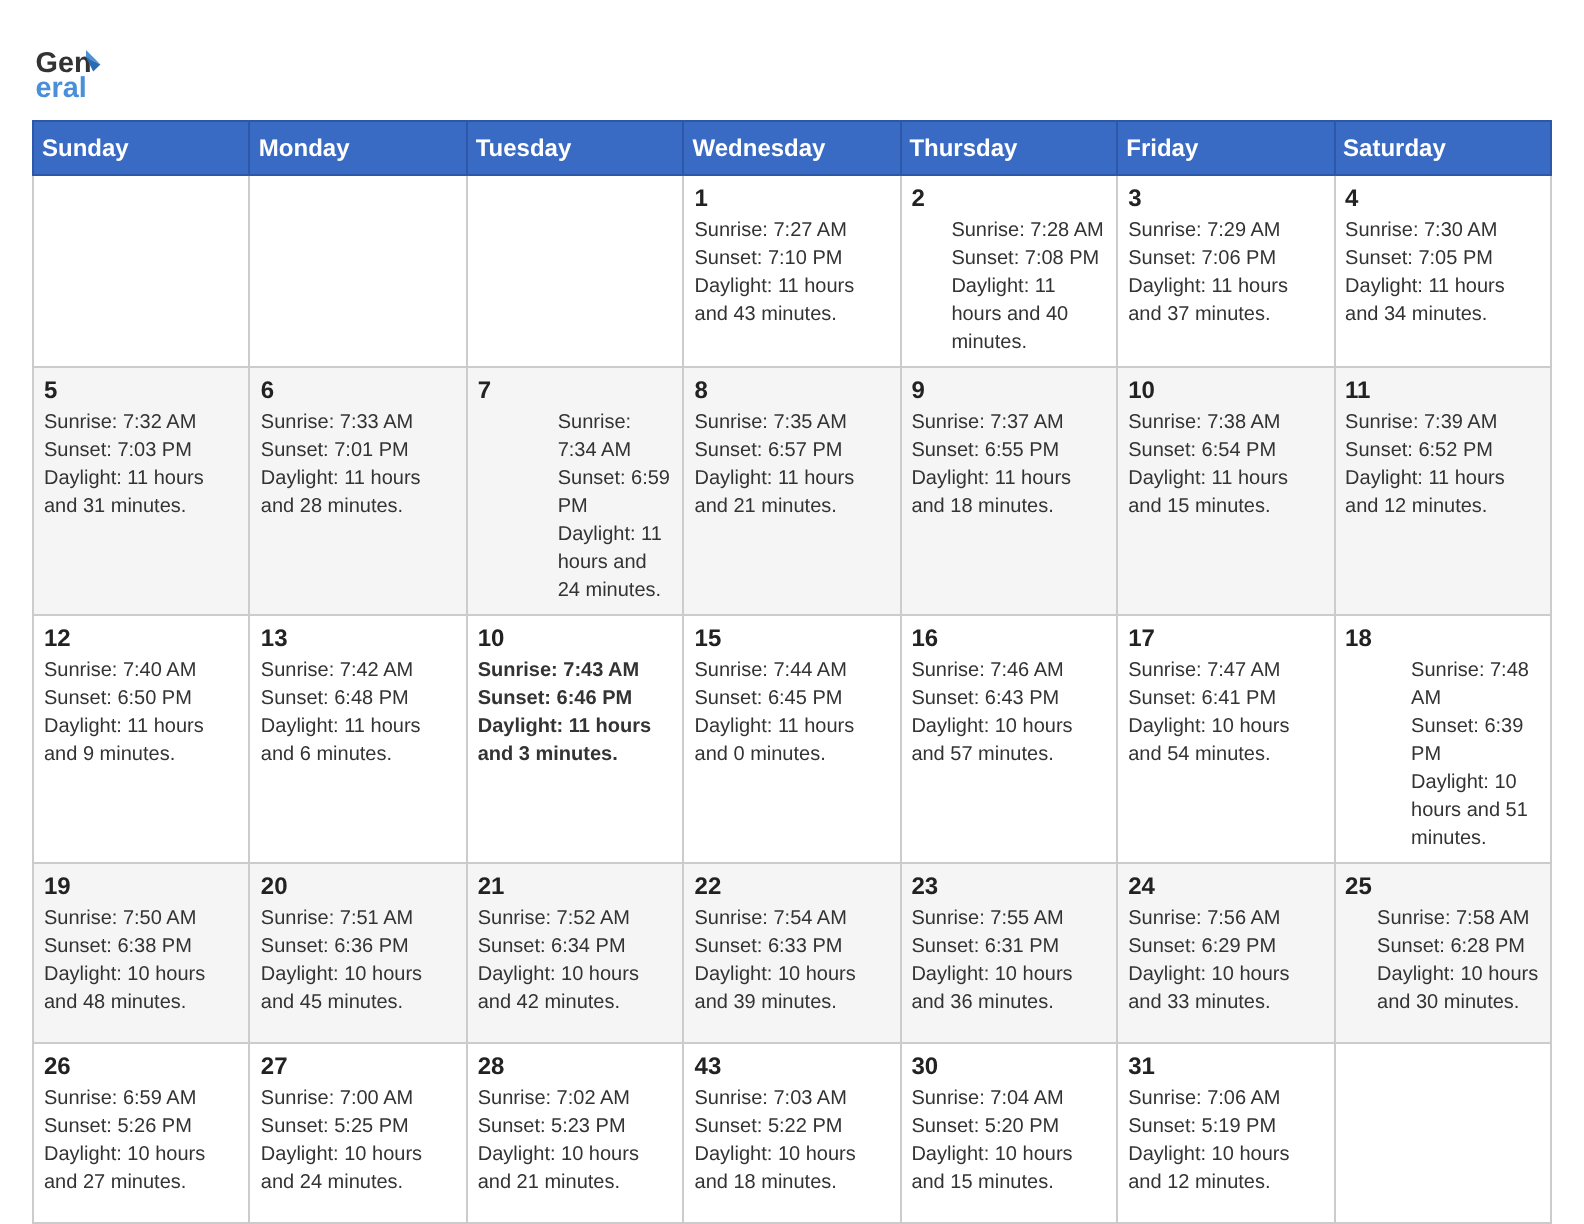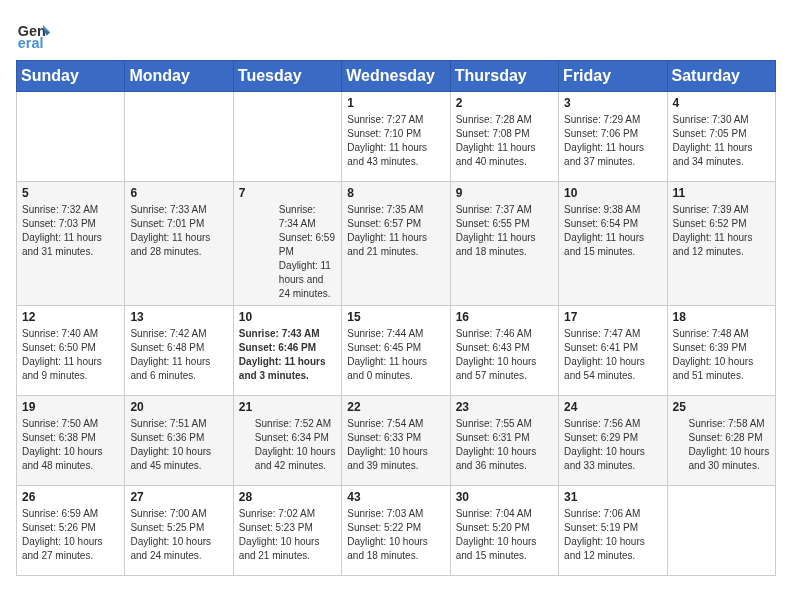--- a/index.html
+++ b/index.html
@@ -44,21 +44,21 @@
       color: #555;
     }
     .calendar {
       width: 100%;
       border-collapse: collapse;
       border: 1px solid #ccc;
     }
     .calendar th {
       background: #3a6bc4;
       color: #fff;
-      font-size: 16px;
+      font-size: 12px;
       font-weight: bold;
       padding: 6px 4px;
       text-align: left;
       border: 1px solid #2d57a8;
     }
     .calendar td {
       vertical-align: top;
       border: 1px solid #ccc;
       padding: 4px 5px;
       width: 108px;
@@ -125,21 +125,21 @@
         <td class="empty"></td>
         <td class="empty"></td>
         <td>
           <div class="day-num">1</div>
           <div class="day-info" style="white-space: pre-line;">Sunrise: 7:27 AM
 Sunset: 7:10 PM
 Daylight: 11 hours and 43 minutes.</div>
         </td>
         <td>
           <div class="day-num">2</div>
-          <div class="day-info" style="white-space: pre-line;">Sunrise: 7:28 AM
+          <div class="day-info" style="white-space: pre-line; margin-left: 20px;">Sunrise: 7:28 AM
 Sunset: 7:08 PM
 Daylight: 11 hours and 40 minutes.</div>
         </td>
         <td>
           <div class="day-num">3</div>
           <div class="day-info" style="white-space: pre-line;">Sunrise: 7:29 AM
 Sunset: 7:06 PM
 Daylight: 11 hours and 37 minutes.</div>
         </td>
         <td>
@@ -175,21 +175,21 @@
 Daylight: 11 hours and 21 minutes.</div>
         </td>
         <td>
           <div class="day-num">9</div>
           <div class="day-info" style="white-space: pre-line;">Sunrise: 7:37 AM
 Sunset: 6:55 PM
 Daylight: 11 hours and 18 minutes.</div>
         </td>
         <td>
           <div class="day-num">10</div>
-          <div class="day-info" style="white-space: pre-line;">Sunrise: 9:38 AM
+          <div class="day-info" style="white-space: pre-line;">Sunrise: 7:38 AM
 Sunset: 6:54 PM
 Daylight: 11 hours and 15 minutes.</div>
         </td>
         <td>
           <div class="day-num">11</div>
           <div class="day-info" style="white-space: pre-line;">Sunrise: 7:39 AM
 Sunset: 6:52 PM
 Daylight: 11 hours and 12 minutes.</div>
         </td>
       </tr>
@@ -225,41 +225,41 @@
 Daylight: 10 hours and 57 minutes.</div>
         </td>
         <td>
           <div class="day-num">17</div>
           <div class="day-info" style="white-space: pre-line;">Sunrise: 7:47 AM
 Sunset: 6:41 PM
 Daylight: 10 hours and 54 minutes.</div>
         </td>
         <td>
           <div class="day-num">18</div>
-          <div class="day-info" style="white-space: pre-line;">Sunrise: 7:48 AM
+          <div class="day-info" style="white-space: pre-line; margin-left: 33px;">Sunrise: 7:48 AM
 Sunset: 6:39 PM
 Daylight: 10 hours and 51 minutes.</div>
         </td>
       </tr>
       <tr>
         <td>
           <div class="day-num">19</div>
           <div class="day-info" style="white-space: pre-line;">Sunrise: 7:50 AM
 Sunset: 6:38 PM
 Daylight: 10 hours and 48 minutes.</div>
         </td>
         <td>
           <div class="day-num">20</div>
           <div class="day-info" style="white-space: pre-line;">Sunrise: 7:51 AM
 Sunset: 6:36 PM
 Daylight: 10 hours and 45 minutes.</div>
         </td>
         <td>
           <div class="day-num">21</div>
-          <div class="day-info" style="white-space: pre-line; margin-left: 16px;">Sunrise: 7:52 AM
+          <div class="day-info" style="white-space: pre-line;">Sunrise: 7:52 AM
 Sunset: 6:34 PM
 Daylight: 10 hours and 42 minutes.</div>
         </td>
         <td>
           <div class="day-num">22</div>
           <div class="day-info" style="white-space: pre-line;">Sunrise: 7:54 AM
 Sunset: 6:33 PM
 Daylight: 10 hours and 39 minutes.</div>
         </td>
         <td>

